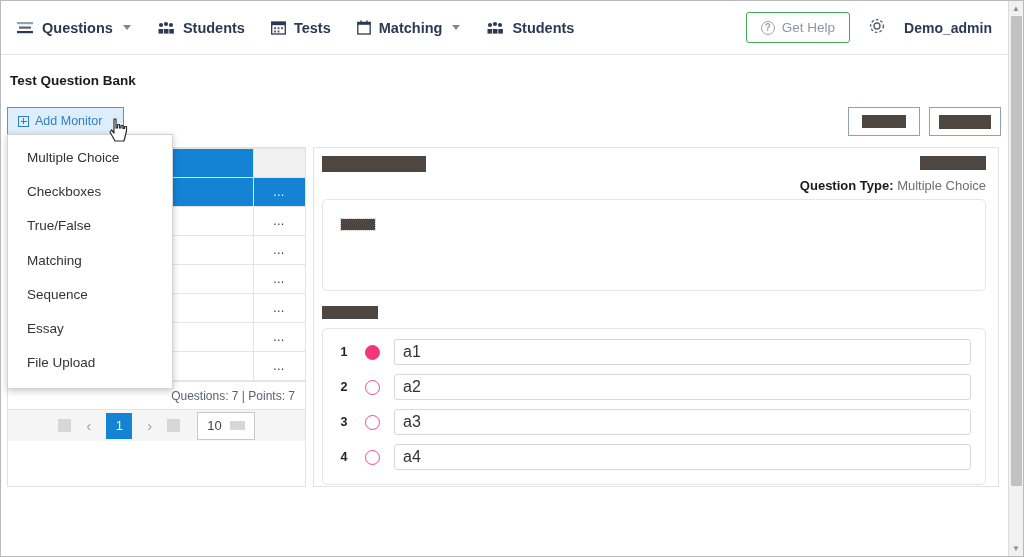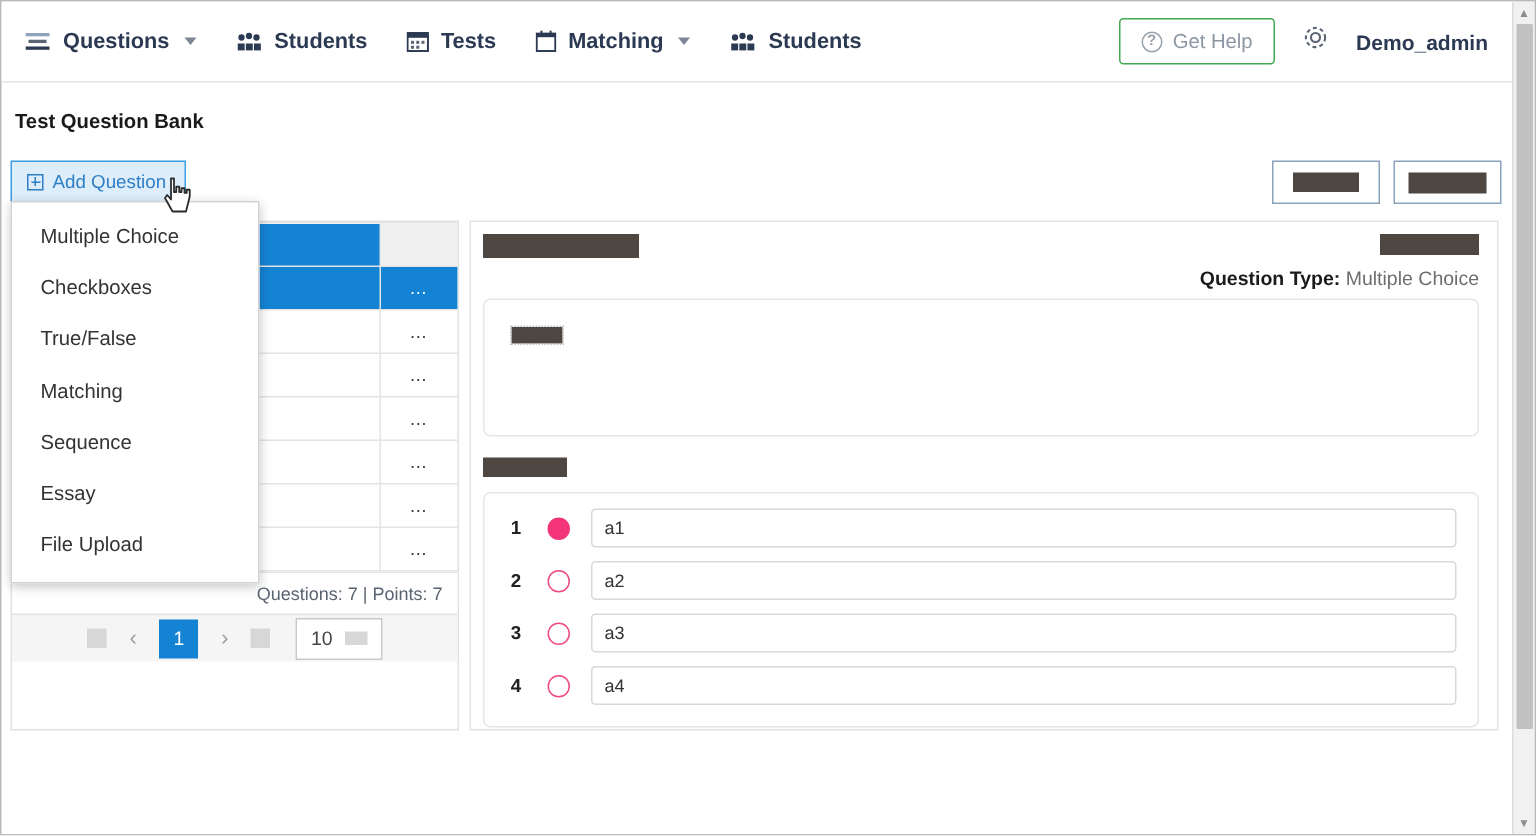--- a/index.html
+++ b/index.html
@@ -194,21 +194,21 @@
   .ans-row:last-child { margin-bottom: 2px; }
   .ans-num { width: 14px; font-size: 12.5px; font-weight: bold; color: #222; text-align: center; }
   .radio {
     width: 15px; height: 15px; border-radius: 50%;
     border: 1.6px solid #ef4b82; background: #fff; flex: 0 0 auto;
   }
   .radio.on { background: #f4357a; border-color: #f4357a; }
   .ans-input {
     flex: 1; height: 26px; border: 1px solid #d8d8d8;
     border-radius: 3px; background: #fff;
-    font-size: 12px; color: #333; padding: 0 8px;
+    font-size: 16px; color: #333; padding: 0 8px;
     font-family: "Liberation Sans", sans-serif;
   }
 
   
   .scrollbar {
     position: absolute; top: 0; right: 0;
     width: 15px; height: 555px; background: #f1f1f1;
     border-left: 1px solid #dcdcdc;
   }
   .sb-arrow {
@@ -309,21 +309,21 @@
         </svg>
       </span>
       <span class="username">Demo_admin</span>
     </div>
   </div>
 
   <div class="page-title">Test Question Bank</div>
 
   <div class="add-question-btn">
     <i class="plus-box"></i>
-    <span>Add Question</span>
+    <span>Add Monitor</span>
   </div>
 
   <span class="cursor-hand">
     <svg width="24" height="30" viewBox="0 0 24 30">
       <path d="M5 2 L5 16 L2.5 13 L1 15 L6 24 L15 24 L17.5 14 L17.5 9.5 L15.5 9.5 L15.5 11.5
                L14 11.5 L14 8.5 L12 8.5 L12 11 L10.5 11 L10.5 7.5 L8.5 7.5 L8.5 11 L7 11 L7 2 Z" fill="#ffffff" stroke="#2b2b2b" stroke-width="1.2" stroke-linejoin="round"></path>
     </svg>
   </span>
 
   <div class="tb-right">

